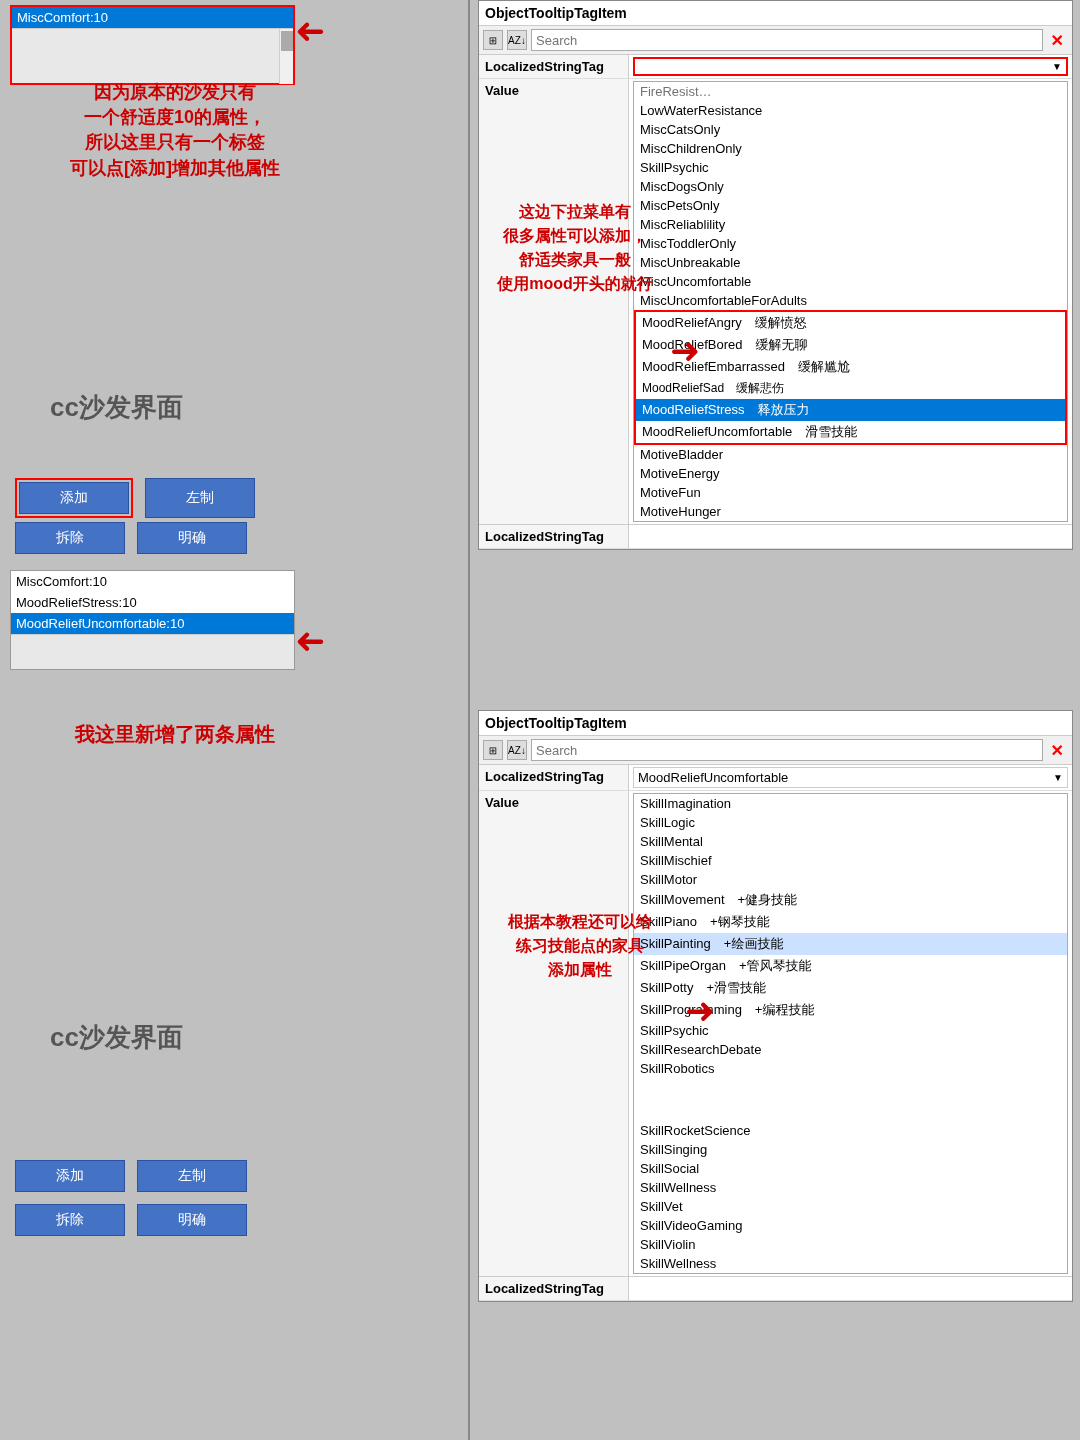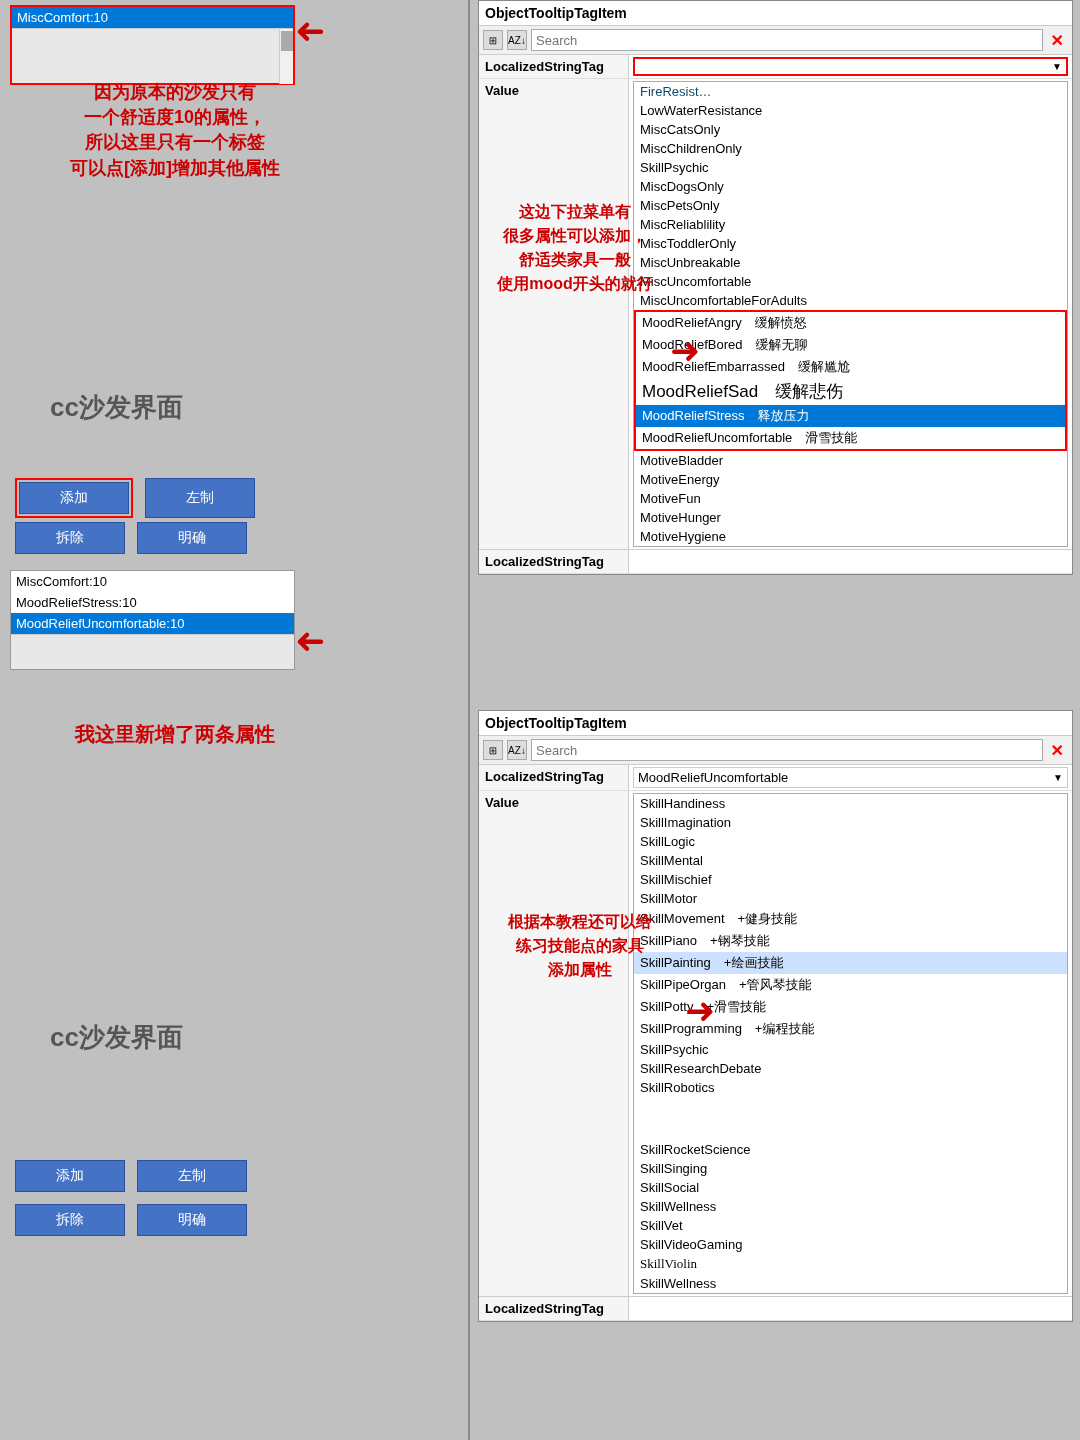--- a/index.html
+++ b/index.html
@@ -197,46 +197,45 @@
           <span style="font-size:10px;">▼</span>
         </div>
       </div>
     </div>
 
     <div class="property-row" style="border-bottom:none;">
       <div class="property-label">Value</div>
       <div style="flex:1;padding:2px 4px;">
 
         <div style="background:white;border:1px solid #aaa;width:100%;position:relative;">
-          <div style="padding:2px 6px;font-size:13px;color:#0c4a6e;">FireResist…</div>
+          <div style="padding:2px 6px;font-size:13px;color:#737373;">FireResist…</div>
           <div style="padding:2px 6px;font-size:13px;">LowWaterResistance</div>
           <div style="padding:2px 6px;font-size:13px;">MiscCatsOnly</div>
           <div style="padding:2px 6px;font-size:13px;">MiscChildrenOnly</div>
           <div style="padding:2px 6px;font-size:13px;">SkillPsychic</div>
           <div style="padding:2px 6px;font-size:13px;">MiscDogsOnly</div>
           <div style="padding:2px 6px;font-size:13px;">MiscPetsOnly</div>
           <div style="padding:2px 6px;font-size:13px;">MiscReliablility</div>
           <div style="padding:2px 6px;font-size:13px;">MiscToddlerOnly</div>
           <div style="padding:2px 6px;font-size:13px;">MiscUnbreakable</div>
           <div style="padding:2px 6px;font-size:13px;">MiscUncomfortable</div>
           <div style="padding:2px 6px;font-size:13px;">MiscUncomfortableForAdults</div>
 
           <div style="border:2px solid red;">
             <div style="padding:2px 6px;font-size:13px;">MoodReliefAngry　缓解愤怒</div>
             <div style="padding:2px 6px;font-size:13px;">MoodReliefBored　缓解无聊</div>
             <div style="padding:2px 6px;font-size:13px;">MoodReliefEmbarrassed　缓解尴尬</div>
-            <div style="padding:2px 6px;font-size:17px;">MoodReliefSad　缓解悲伤</div>
+            <div style="padding:2px 6px;font-size:12px;">MoodReliefSad　缓解悲伤</div>
             <div style="background:#0078d7;color:white;padding:2px 6px;font-size:13px;">MoodReliefStress　释放压力</div>
             <div style="padding:2px 6px;font-size:13px;">MoodReliefUncomfortable　滑雪技能</div>
           </div>
           <div style="padding:2px 6px;font-size:13px;">MotiveBladder</div>
           <div style="padding:2px 6px;font-size:13px;">MotiveEnergy</div>
           <div style="padding:2px 6px;font-size:13px;">MotiveFun</div>
           <div style="padding:2px 6px;font-size:13px;">MotiveHunger</div>
-          <div style="padding:2px 6px;font-size:13px;">MotiveHygiene</div>
         </div>
       </div>
     </div>
 
     <div class="property-row" style="border-top:1px solid #ccc;">
       <div class="property-label" style="font-weight:bold;">LocalizedStringTag</div>
       <div style="flex:1;padding:4px 6px;"></div>
     </div>
   </div>
 
@@ -264,42 +263,41 @@
           <span>MoodReliefUncomfortable</span>
           <span style="margin-left:auto;font-size:10px;">▼</span>
         </div>
       </div>
     </div>
 
     <div class="property-row" style="border-bottom:none;">
       <div class="property-label">Value</div>
       <div style="flex:1;padding:2px 4px;">
         <div style="background:white;border:1px solid #aaa;width:100%;">
-          <div style="padding:2px 6px;font-size:13px;">SkillHandiness</div>
           <div style="padding:2px 6px;font-size:13px;">SkillImagination</div>
           <div style="padding:2px 6px;font-size:13px;">SkillLogic</div>
           <div style="padding:2px 6px;font-size:13px;">SkillMental</div>
           <div style="padding:2px 6px;font-size:13px;">SkillMischief</div>
           <div style="padding:2px 6px;font-size:13px;">SkillMotor</div>
           <div style="padding:2px 6px;font-size:13px;">SkillMovement　+健身技能</div>
           <div style="padding:2px 6px;font-size:13px;">SkillPiano　+钢琴技能</div>
           <div style="background:#cce0ff;padding:2px 6px;font-size:13px;">SkillPainting　+绘画技能</div>
           <div style="padding:2px 6px;font-size:13px;">SkillPipeOrgan　+管风琴技能</div>
           <div style="padding:2px 6px;font-size:13px;">SkillPotty　+滑雪技能</div>
           <div style="padding:2px 6px;font-size:13px;">SkillProgramming　+编程技能</div>
           <div style="padding:2px 6px;font-size:13px;">SkillPsychic</div>
           <div style="padding:2px 6px;font-size:13px;">SkillResearchDebate</div>
           <div style="padding:2px 6px;font-size:13px;">SkillRobotics</div>
           <div style="padding:2px 6px;font-size:13px;margin-top:43px;">SkillRocketScience</div>
           <div style="padding:2px 6px;font-size:13px;">SkillSinging</div>
           <div style="padding:2px 6px;font-size:13px;">SkillSocial</div>
           <div style="padding:2px 6px;font-size:13px;">SkillWellness</div>
           <div style="padding:2px 6px;font-size:13px;">SkillVet</div>
           <div style="padding:2px 6px;font-size:13px;">SkillVideoGaming</div>
-          <div style="padding:2px 6px;font-size:13px;font-family:Liberation Serif, serif;">SkillViolin</div>
+          <div style="padding:2px 6px;font-size:13px;">SkillViolin</div>
           <div style="padding:2px 6px;font-size:13px;">SkillWellness</div>
         </div>
       </div>
     </div>
 
     <div class="property-row" style="border-top:1px solid #ccc;">
       <div class="property-label" style="font-weight:bold;">LocalizedStringTag</div>
       <div style="flex:1;padding:4px 6px;"></div>
     </div>
   </div>

